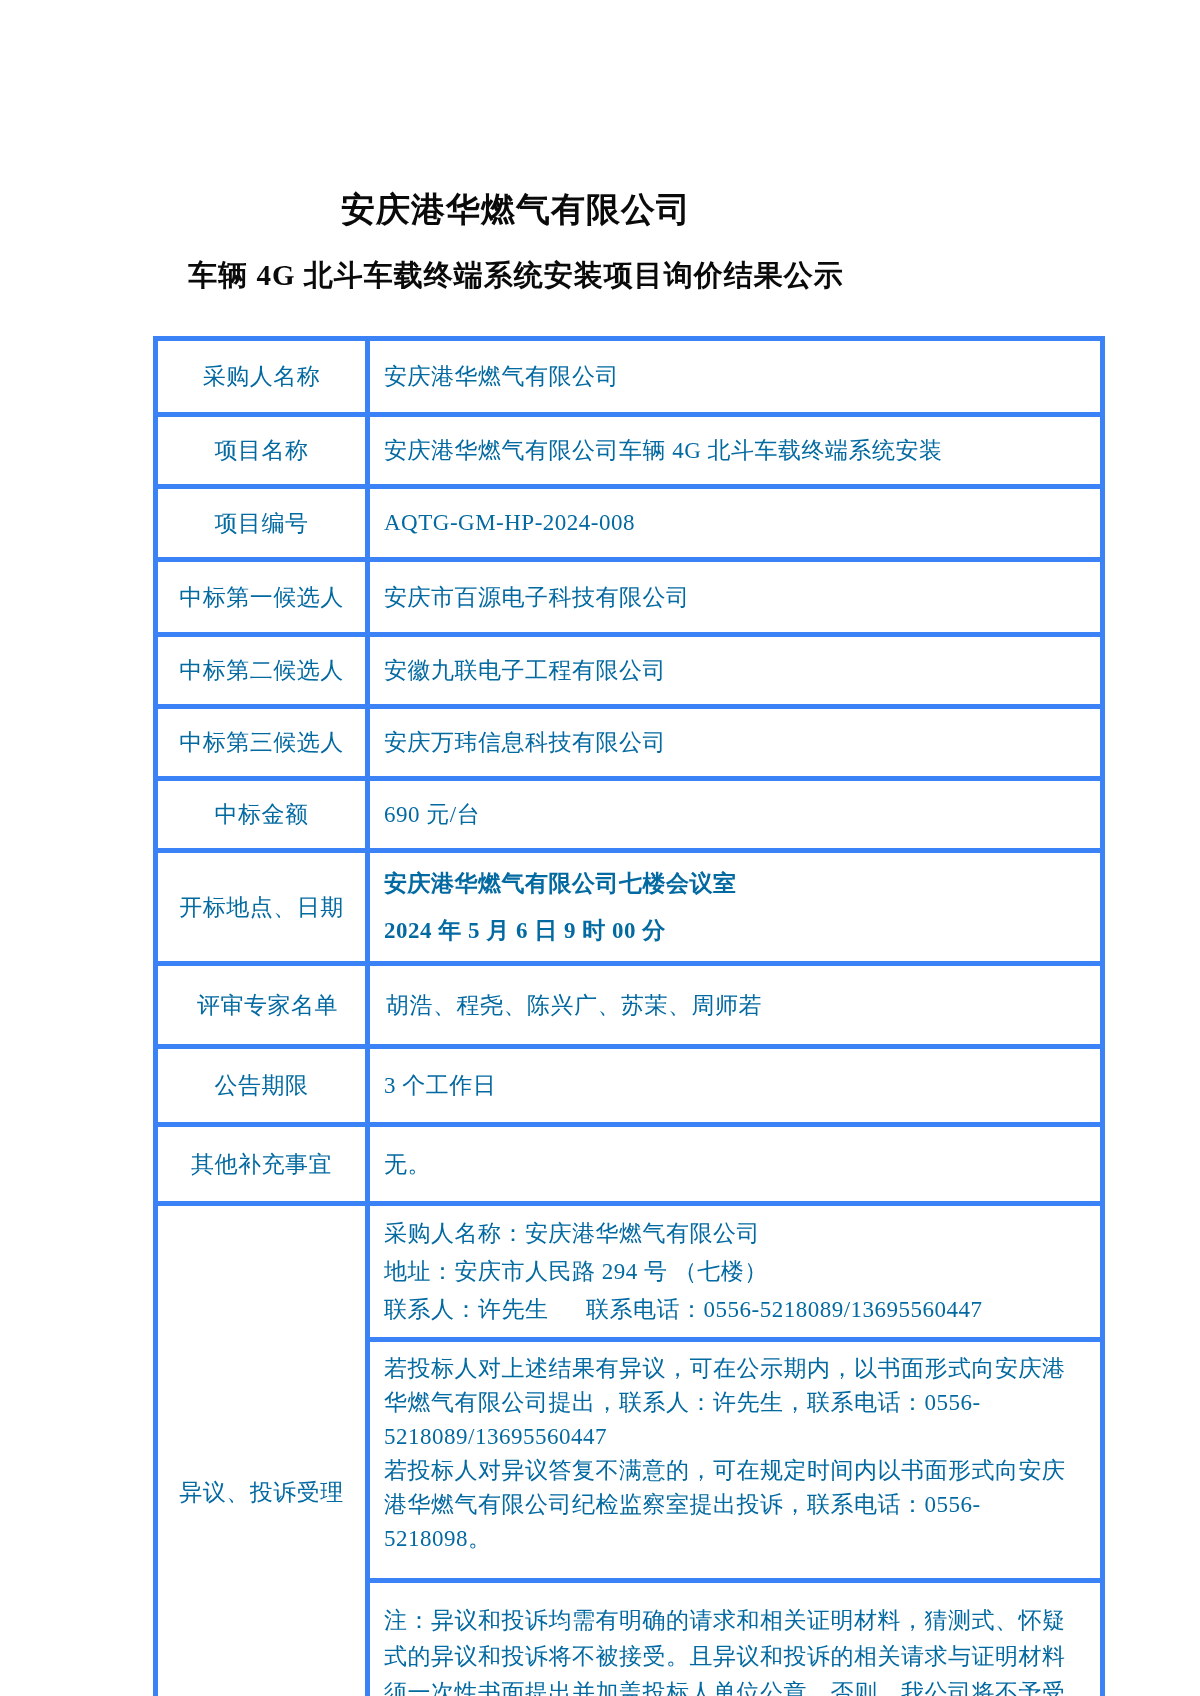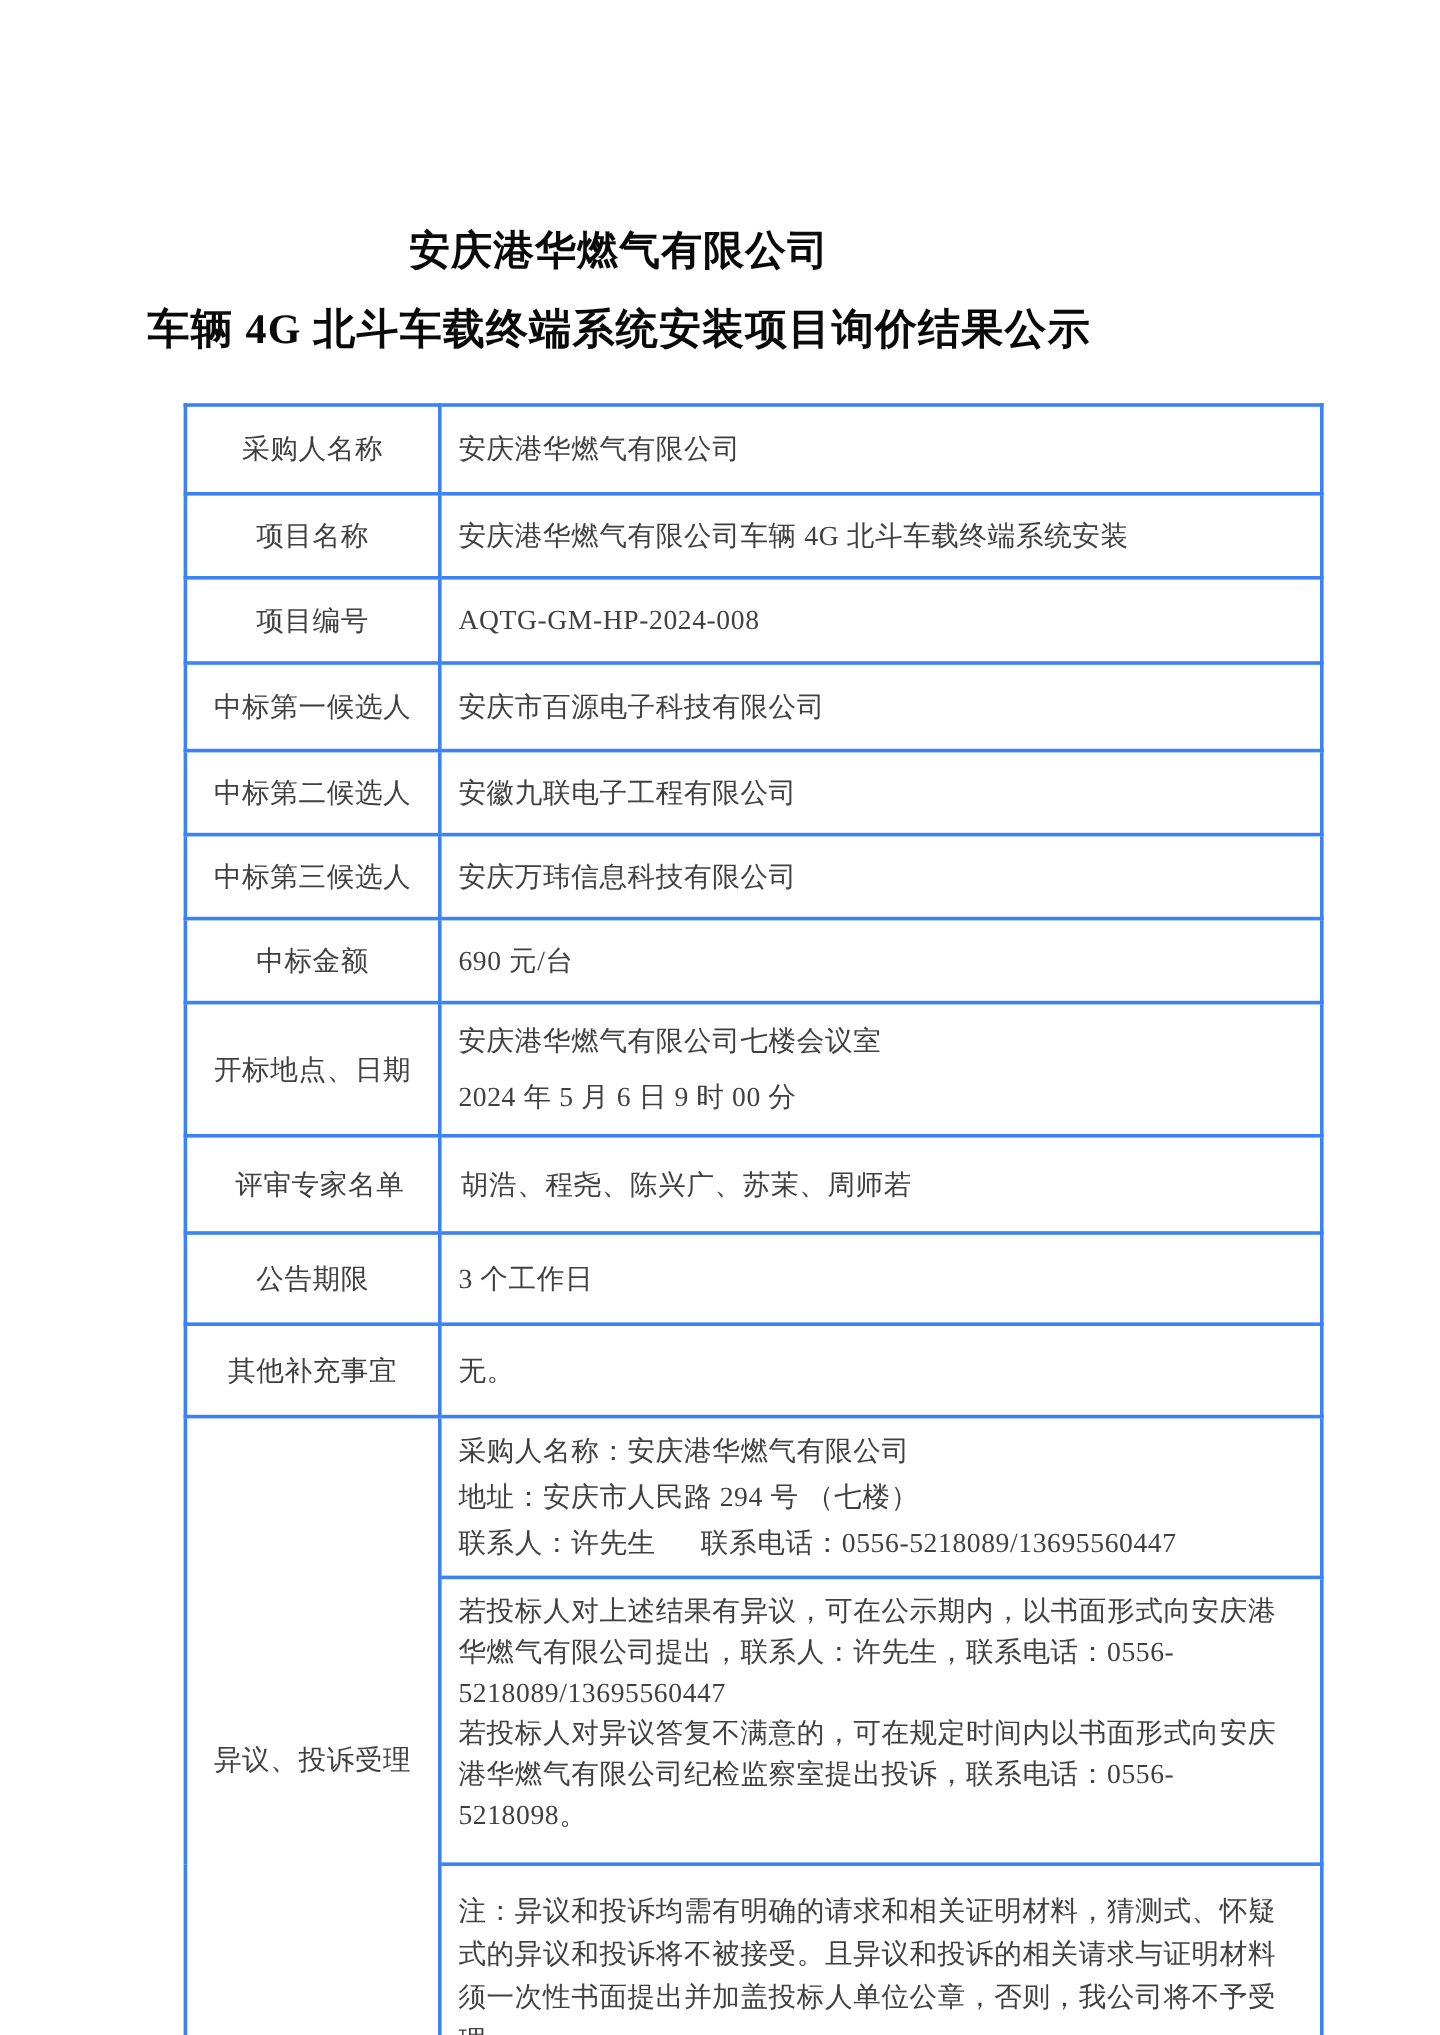--- a/index.html
+++ b/index.html
@@ -26,35 +26,35 @@
     color: #0a0a0a;
   }
   .title1 {
     padding-top: 186px;
     font-size: 34px;
     line-height: 48px;
     letter-spacing: 1px;
   }
   .title2 {
     margin-top: 16px;
-    font-size: 35px;
+    font-size: 29px;
     line-height: 50px;
     letter-spacing: 1px;
   }
   table.result {
     border-collapse: collapse;
     table-layout: fixed;
     margin-left: 153px;
     margin-top: 36px;
     width: 947px;
   }
   table.result td {
-    border: 3px solid #3b82f6;
+    border: 5px solid #3b82f6;
     font-size: 23px;
-    color: #404040;
+    color: #0369a1;
     vertical-align: middle;
   }
   td.label {
     text-align: center;
     padding: 4px 4px;
     letter-spacing: 0.5px;
   }
   td.value {
     text-align: left;
     padding: 6px 14px;
@@ -64,21 +64,21 @@
   tr.r2 td { height: 55px; }
   tr.r3 td { height: 56px; }
   tr.r4 td { height: 58px; border-radius: 10px; }
   tr.r5 td { height: 55px; }
   tr.r6 td { height: 55px; }
   tr.r7 td { height: 55px; }
   tr.r8 td { height: 96px; }
   tr.r9 td { height: 66px; padding-left: 16px; }
   tr.r10 td { height: 61px; }
   tr.r11 td { height: 62px; }
-  tr.r8 td.value div { line-height: 47px; }
+  tr.r8 td.value div { line-height: 47px; font-weight: bold; }
   td.sub1 { height: 119px; }
   td.sub2 { height: 170px; }
   td.sub3 { height: 164px; }
   td.sub1 div {
     line-height: 38px;
     white-space: pre-wrap;
   }
   td.sub2 div {
     line-height: 34px;
   }

